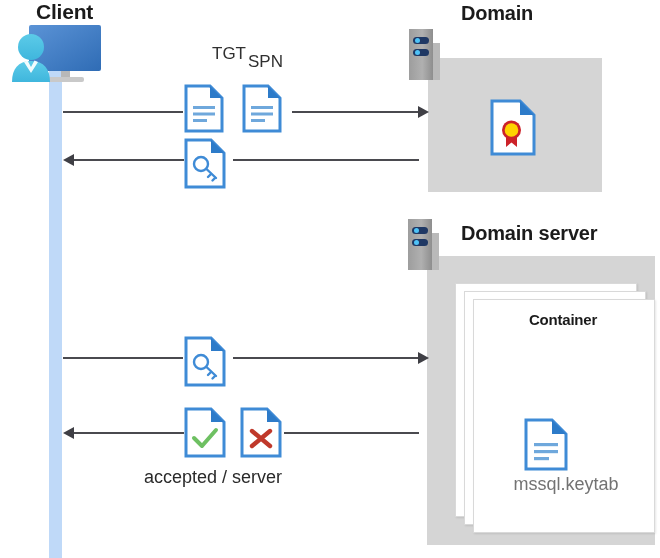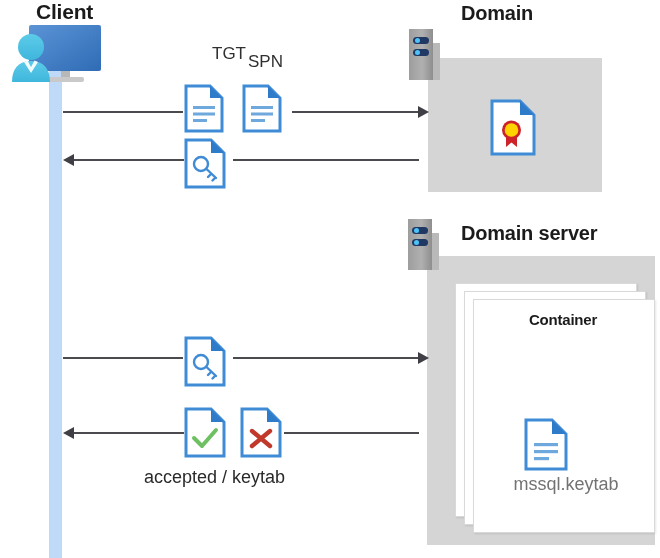--- a/index.html
+++ b/index.html
@@ -242,15 +242,15 @@
   </div>
 
   <div class="abs" style="left:240px;top:407px;width:42px;height:51px;">
     <svg width="42" height="51" viewBox="0 0 42 51">
       <path d="M2 2 H27 L40 15 V49 H2 Z" fill="#ffffff" stroke="#3f8bd6" stroke-width="3"></path>
       <path d="M27 2 L40 15 H27 Z" fill="#2d7bc9"></path>
       <path d="M12 24 L30 39 M30 24 L12 39" fill="none" stroke="#c0392b" stroke-width="4.4" stroke-linecap="round"></path>
     </svg>
   </div>
 
-  <div class="abs lbl-accepted">accepted / keytab</div>
+  <div class="abs lbl-accepted">accepted / server</div>
 
 </div>
 
 </body></html>

